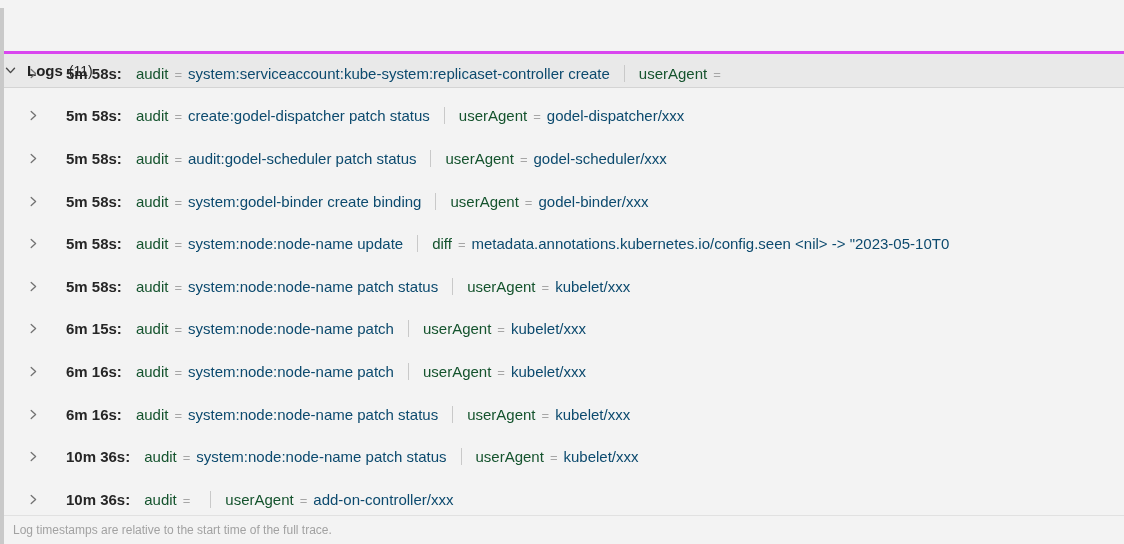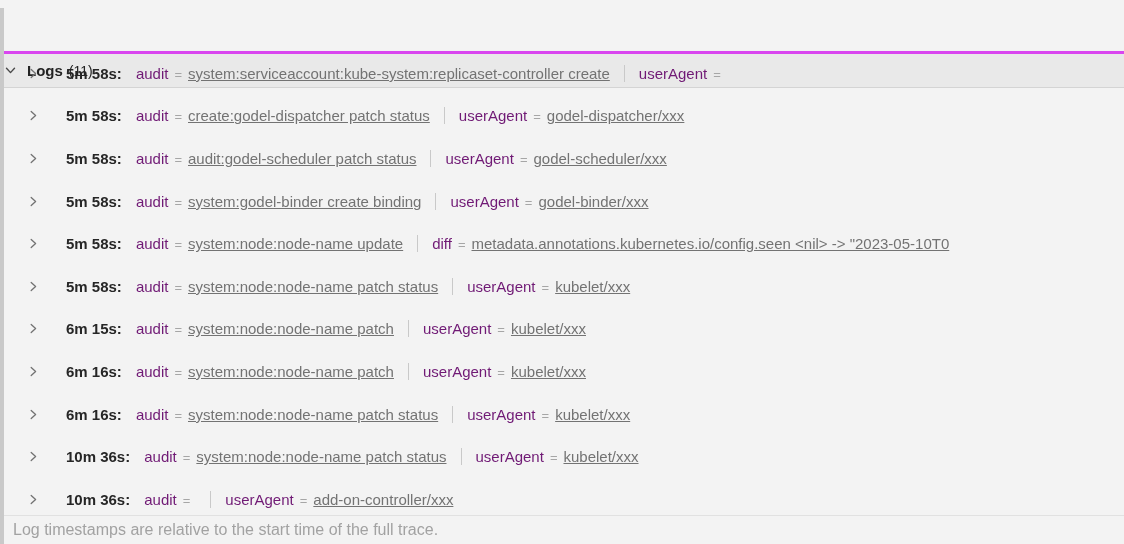--- a/index.html
+++ b/index.html
@@ -55,42 +55,42 @@
   }
   .log-row .chev { color: #727272; margin-right: 12px; display: flex; flex: none; }
   .log-time {
     font-weight: bold;
     color: #262626;
     margin-right: 14px;
     flex: none;
     margin-left: 16px;
   }
   .kv { display: inline-flex; align-items: baseline; flex: none; }
-  .kv-key { color: #701a75; }
+  .kv-key { color: #14532d; }
   .kv-eq { color: #a6a6a6; margin: 0 6px; font-size: 13px; }
-  .kv-val { color: #737373; text-decoration: underline; }
+  .kv-val { color: #0c4a6e; }
   .field-divider {
     width: 1px;
     height: 17px;
     background: #c9c9c9;
     margin: 0 14px;
     flex: none;
     align-self: center;
   }
 
   .logs-footer {
     position: absolute;
     left: 4px; right: 0; bottom: 0;
     height: 29px;
     box-sizing: border-box;
     border-top: 1px solid #e1e1e1;
     display: flex;
     align-items: center;
     padding-left: 9px;
-    font-size: 16px;
+    font-size: 12px;
     color: #a2a2a2;
     background: #f3f3f3;
     margin-top: 24px;
   }
 </style>
 </head>
 <body>
 
 <div class="panel">
 

